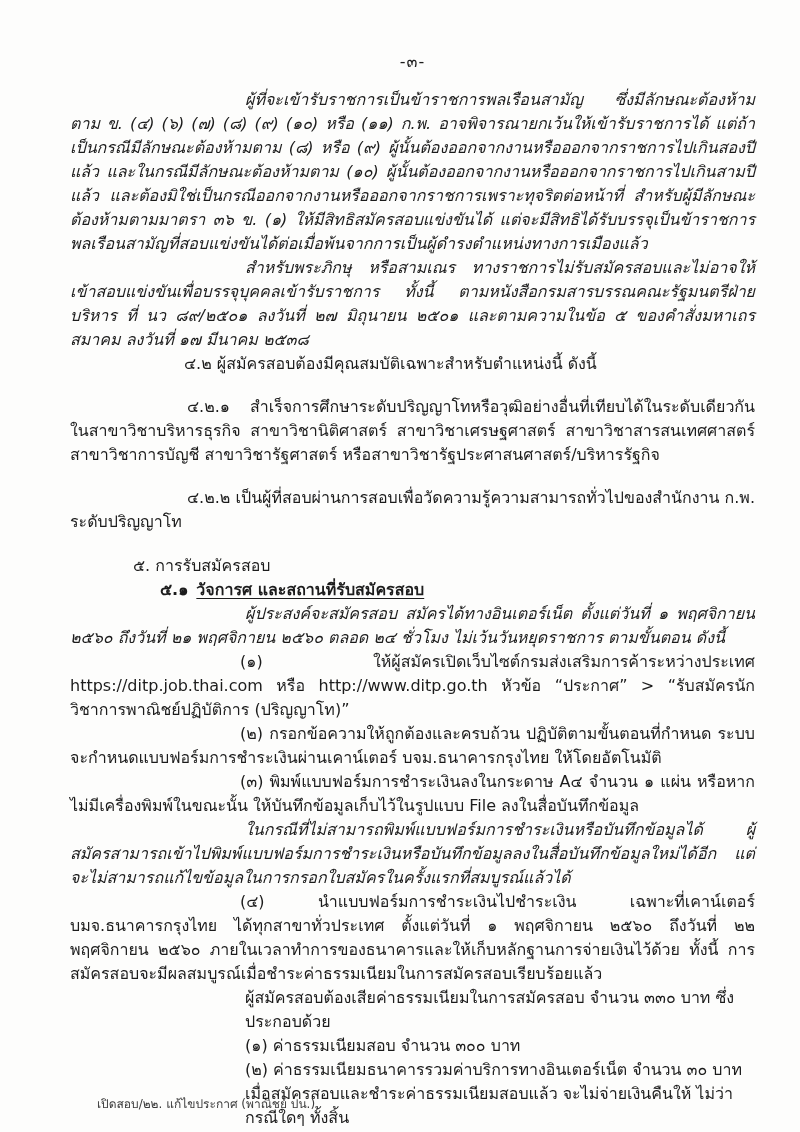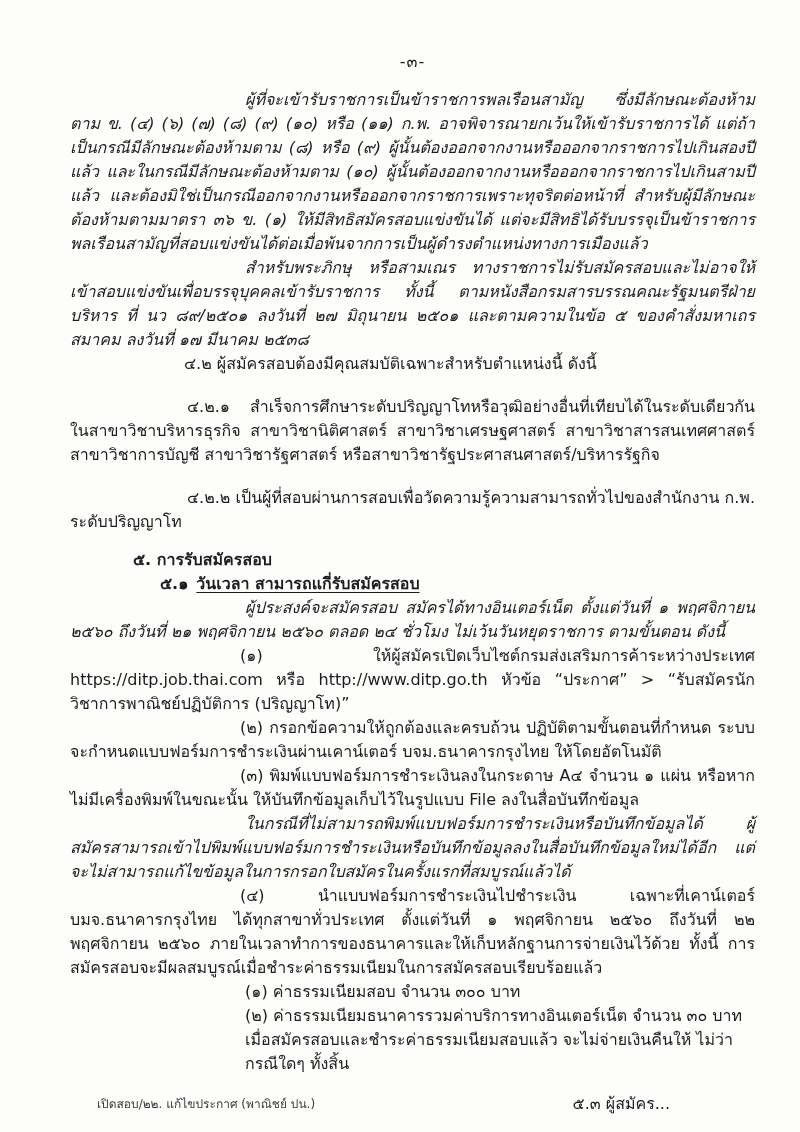--- a/index.html
+++ b/index.html
@@ -27,21 +27,21 @@
     letter-spacing: 1px;
   }
   p, .hline {
     margin: 0;
   }
   .jp { text-align: justify; }
   .ind-main  { text-indent: 175px; font-style: italic; }
   .ind-421   { text-indent: 117px; margin-top: 19px; }
   .ind-step  { text-indent: 170px; }
   .ml-42     { margin-left: 114px; }
-  .h5  { margin-left: 63px; font-weight: bold; margin-top: 14px; }
+  .h5  { margin-left: 63px; font-weight: normal; margin-top: 20px; }
   .h51 { margin-left: 90px; font-weight: bold; }
   .h52 { margin-left: 93px; font-weight: bold; }
   .uline {
     text-decoration: underline;
     text-underline-offset: 3px;
   }
   .hnum { margin-right: 8px; }
   .fee-line { margin-left: 175px; }
   .continuation {
     text-align: right;
@@ -70,36 +70,37 @@
 
   <p class="ml-42">๔.๒ ผู้สมัครสอบต้องมีคุณสมบัติเฉพาะสำหรับตำแหน่งนี้ ดังนี้</p>
 
   <p class="jp ind-421">๔.๒.๑ สำเร็จการศึกษาระดับปริญญาโทหรือวุฒิอย่างอื่นที่เทียบได้ในระดับเดียวกัน ในสาขาวิชาบริหารธุรกิจ สาขาวิชานิติศาสตร์ สาขาวิชาเศรษฐศาสตร์ สาขาวิชาสารสนเทศศาสตร์ สาขาวิชาการบัญชี สาขาวิชารัฐศาสตร์ หรือสาขาวิชารัฐประศาสนศาสตร์/บริหารรัฐกิจ</p>
 
   <p class="jp ind-421">๔.๒.๒ เป็นผู้ที่สอบผ่านการสอบเพื่อวัดความรู้ความสามารถทั่วไปของสำนักงาน ก.พ. ระดับปริญญาโท</p>
 
   <div class="hline h5">๕. การรับสมัครสอบ</div>
 
   <div class="hline h51">
-    <span class="hnum">๕.๑</span><span class="uline">วันเวลา สามารถแกี่รับสมัครสอบ</span>
+    <span class="hnum">๕.๑</span><span class="uline">วัจการศ และสถานที่รับสมัครสอบ</span>
   </div>
 
   <p class="jp ind-main">ผู้ประสงค์จะสมัครสอบ สมัครได้ทางอินเตอร์เน็ต ตั้งแต่วันที่ ๑ พฤศจิกายน ๒๕๖๐ ถึงวันที่ ๒๑ พฤศจิกายน ๒๕๖๐ ตลอด ๒๔ ชั่วโมง ไม่เว้นวันหยุดราชการ ตามขั้นตอน ดังนี้</p>
 
   <p class="jp ind-step">(๑) ให้ผู้สมัครเปิดเว็บไซต์กรมส่งเสริมการค้าระหว่างประเทศ https://ditp.job.thai.com หรือ http://www.ditp.go.th หัวข้อ “ประกาศ” &gt; “รับสมัครนักวิชาการพาณิชย์ปฏิบัติการ (ปริญญาโท)”</p>
 
   <p class="jp ind-step">(๒) กรอกข้อความให้ถูกต้องและครบถ้วน ปฏิบัติตามขั้นตอนที่กำหนด ระบบจะกำหนดแบบฟอร์มการชำระเงินผ่านเคาน์เตอร์ บจม.ธนาคารกรุงไทย ให้โดยอัตโนมัติ</p>
 
   <p class="jp ind-step">(๓) พิมพ์แบบฟอร์มการชำระเงินลงในกระดาษ A๔ จำนวน ๑ แผ่น หรือหากไม่มีเครื่องพิมพ์ในขณะนั้น ให้บันทึกข้อมูลเก็บไว้ในรูปแบบ File ลงในสื่อบันทึกข้อมูล</p>
 
   <p class="jp ind-main">ในกรณีที่ไม่สามารถพิมพ์แบบฟอร์มการชำระเงินหรือบันทึกข้อมูลได้ ผู้สมัครสามารถเข้าไปพิมพ์แบบฟอร์มการชำระเงินหรือบันทึกข้อมูลลงในสื่อบันทึกข้อมูลใหม่ได้อีก แต่จะไม่สามารถแก้ไขข้อมูลในการกรอกใบสมัครในครั้งแรกที่สมบูรณ์แล้วได้</p>
 
   <p class="jp ind-step">(๔) นำแบบฟอร์มการชำระเงินไปชำระเงิน เฉพาะที่เคาน์เตอร์ บมจ.ธนาคารกรุงไทย ได้ทุกสาขาทั่วประเทศ ตั้งแต่วันที่ ๑ พฤศจิกายน ๒๕๖๐ ถึงวันที่ ๒๒ พฤศจิกายน ๒๕๖๐ ภายในเวลาทำการของธนาคารและให้เก็บหลักฐานการจ่ายเงินไว้ด้วย ทั้งนี้ การสมัครสอบจะมีผลสมบูรณ์เมื่อชำระค่าธรรมเนียมในการสมัครสอบเรียบร้อยแล้ว</p>
 
 
+  <p class="fee-line">ผู้สมัครสอบต้องเสียค่าธรรมเนียมในการสมัครสอบ จำนวน ๓๓๐ บาท ซึ่งประกอบด้วย</p>
 
   <p class="fee-line">(๑) ค่าธรรมเนียมสอบ จำนวน ๓๐๐ บาท</p>
 
   <p class="fee-line">(๒) ค่าธรรมเนียมธนาคารรวมค่าบริการทางอินเตอร์เน็ต จำนวน ๓๐ บาท</p>
 
   <p class="fee-line">เมื่อสมัครสอบและชำระค่าธรรมเนียมสอบแล้ว จะไม่จ่ายเงินคืนให้ ไม่ว่ากรณีใดๆ ทั้งสิ้น</p>
 
   <div class="continuation">๕.๓ ผู้สมัคร...</div>
 
   <div class="footer-note">เปิดสอบ/๒๒. แก้ไขประกาศ (พาณิชย์ ปน.)</div>

